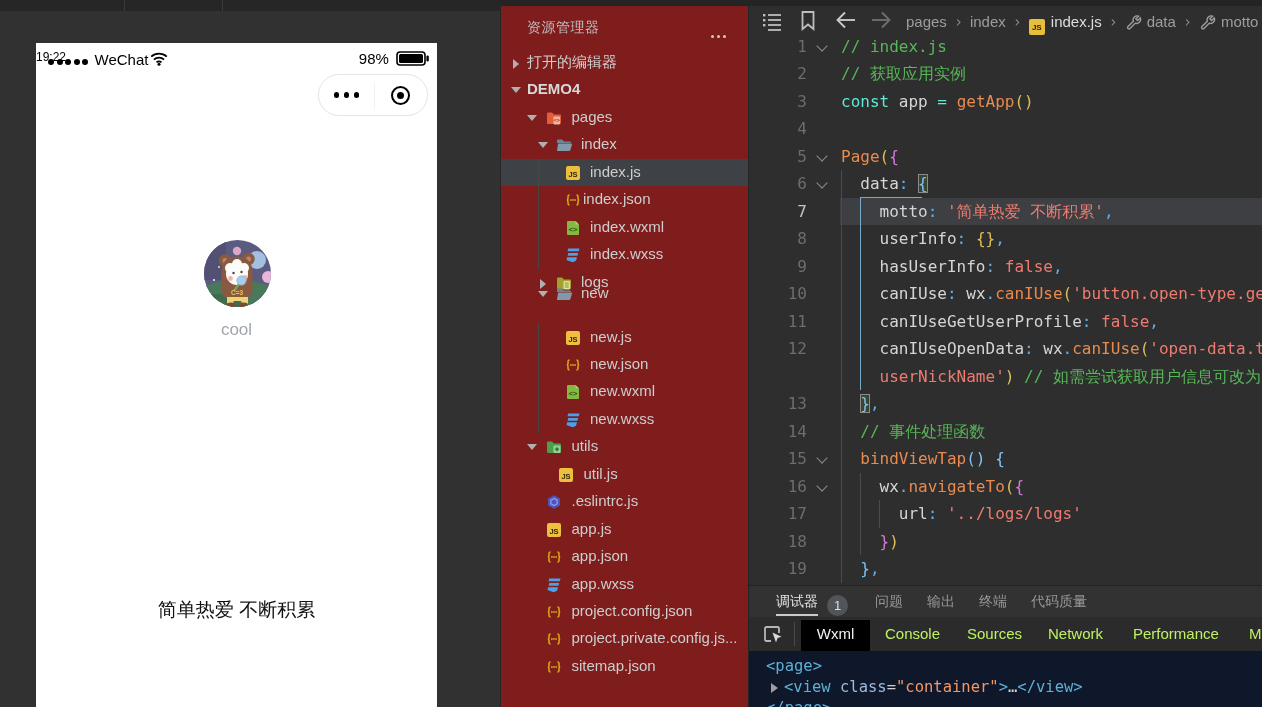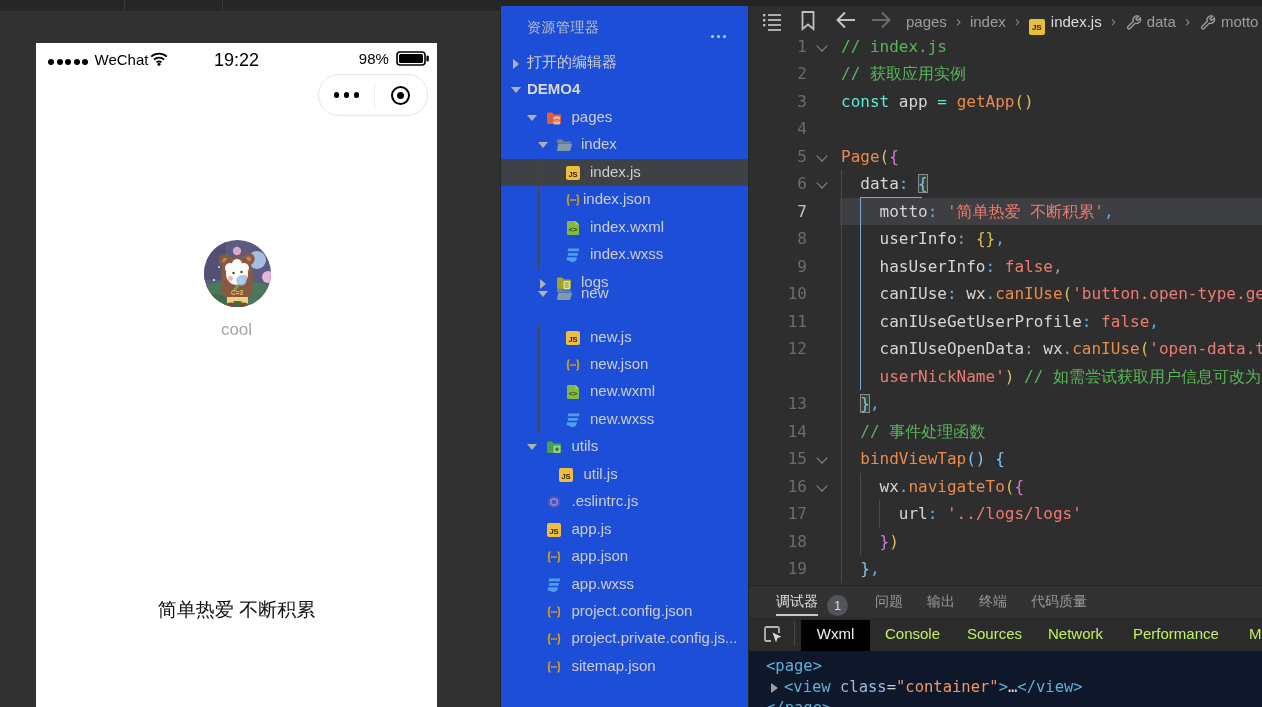--- a/index.html
+++ b/index.html
@@ -12,39 +12,39 @@
   #topstrip-left { position:absolute; left:0; top:0; width:500px; height:11px; background:#262626; }
   .strip-div { position:absolute; top:0; width:1px; height:11px; background:#3a3a3a; }
 
   
   #simulator { position:absolute; left:0; top:0; width:500px; height:707px; background:#313131; }
   #phone { position:absolute; left:36px; top:43px; width:401px; height:664px; background:#ffffff; }
   #statusbar { position:absolute; left:0; top:0; width:100%; height:32px; color:#000; }
   .sig-dot { display:inline-block; width:6px; height:6px; border-radius:50%; background:#000; margin-right:2.5px; }
   #sigdots { margin-right:4px; }
   #carrier { position:absolute; left:12px; top:8px; font-size:15px; color:#000; letter-spacing:0; }
-  #time { position:absolute; left:0; right:0; top:7px; text-align:center; font-size:18px; font-weight:500; }
+  #time { position:absolute; left:0; right:0; top:7px; font-size:12px; font-weight:500; }
   #battery-group { position:absolute; right:8px; top:7px; font-size:15px; }
   #navbar { position:absolute; left:0; top:32px; width:100%; height:56px; }
   #nav-title { position:absolute; left:0; right:0; top:14px; text-align:center; font-size:17px; color:#060606; }
   #capsule { position:absolute; right:9px; top:-1px; width:110px; height:42px; background:#fff;
     border:1px solid #e7e7e7; border-radius:21px; box-shadow:0 0 1px rgba(0,0,0,0.06); }
   #capsule-divider { position:absolute; left:55px; top:8px; width:1px; height:26px; background:#f0f0f0; }
   .cap-dot { display:inline-block; width:5.5px; height:5.5px; border-radius:50%; background:#000; margin:0 2.2px; }
   #capsule-dots { position:absolute; left:0; width:55px; top:17px; text-align:center; font-size:0; }
   #capsule-target { position:absolute; right:17px; top:11px; width:19px; height:19px;
     border:2.6px solid #000; border-radius:50%; }
   #capsule-target i { position:absolute; left:50%; top:50%; width:7px; height:7px; margin:-3.5px 0 0 -3.5px;
     border-radius:50%; background:#000; }
   #avatar { position:absolute; left:50%; top:197px; margin-left:-33px; width:67px; height:67px; border-radius:50%; overflow:hidden; }
   #nickname { position:absolute; left:0; right:0; top:277px; text-align:center; font-size:17px; color:#a0a5ac; }
   #motto { position:absolute; left:0; right:0; top:554px; text-align:center; font-size:19px; color:#121212; }
 
   
-  #explorer { position:absolute; left:500px; top:0; width:248px; height:707px; background:#1d4ed8;
+  #explorer { position:absolute; left:500px; top:0; width:248px; height:707px; background:#7f1d1d;
     border-left:1px solid #262626; }
   #explorer-header { position:absolute; left:26px; top:19px; font-size:14px; color:#bfbfbf; letter-spacing:0.5px; }
   #explorer-actions { position:absolute; right:22px; top:24px; cursor:pointer; }
   #explorer-actions i { display:inline-block; width:3px; height:3px; border-radius:50%; background:#cccccc; margin-left:3px; }
   #tree { position:absolute; left:0; top:49px; width:100%; }
   .trow { position:absolute; left:0; width:248px; height:27.45px; color:#cdcdcd; font-size:15px; cursor:pointer; }
   .trow.sel { background:#3e4145; }
   .trow .tlabel { position:absolute; top:4px; white-space:nowrap; }
   .trow.bold .tlabel { font-weight:bold; color:#d8d8d8; }
   .tarrow { position:absolute; top:10px; width:0; height:0; }

